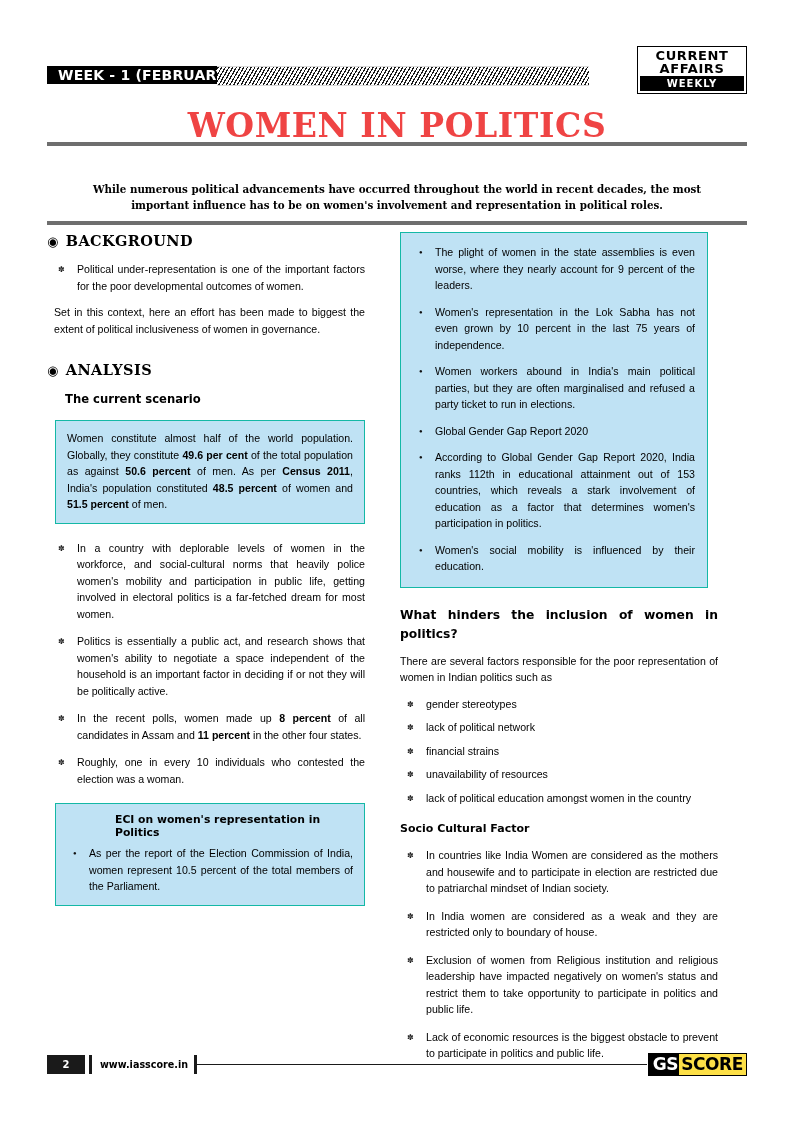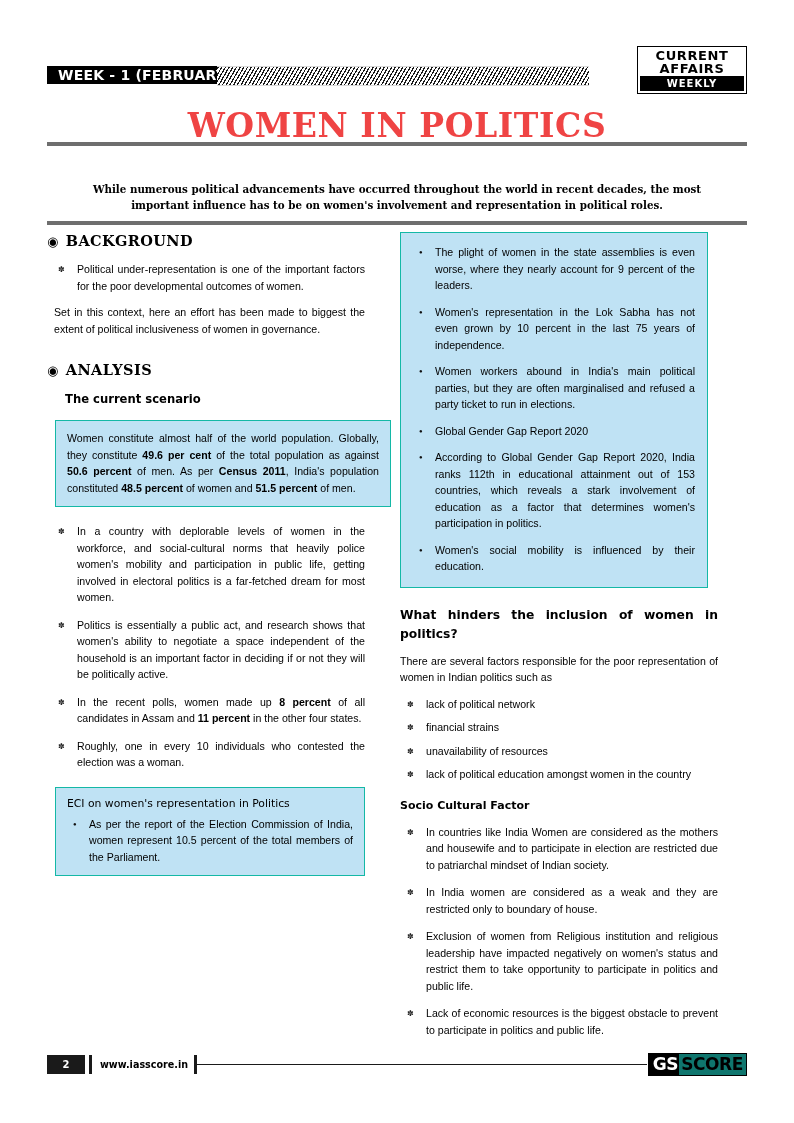--- a/index.html
+++ b/index.html
@@ -224,23 +224,24 @@
   
   .bluebox {
     background: #bfe2f4;
     border: 1px solid #14b8a6;
     box-sizing: border-box;
     padding: 9px 11px 10px 11px;
     margin: 0 0 14px 0;
   }
   .bluebox .bb-title {
     font-family: "DejaVu Sans", sans-serif;
-    font-weight: normal;
+    font-weight: bold;
     font-size: 10.8px;
     margin-bottom: 6px;
+    margin-left: 48px;
   }
   .bluebox p.bb-para {
     margin: 0;
     font-size: 10.6px;
     line-height: 16.5px;
     text-align: justify;
   }
   .bluebox ul.dotlist {
     list-style: none;
     margin: 0;
@@ -319,21 +320,21 @@
     width: 450px;
     height: 1.4px;
     background: #1a1a1a;
   }
   .logo {
     position: absolute;
     right: 0;
     top: 0;
     border: 1.6px solid #000000;
     padding: 1px 3px 1px 0;
-    background: #0f766e;
+    background: #fde047;
     font-family: "DejaVu Sans", sans-serif;
     font-weight: bold;
     font-size: 17px;
     letter-spacing: -0.4px;
     line-height: 19px;
     white-space: nowrap;
   }
   .logo .gs {
     background: #000000;
     color: #ffffff;
@@ -375,21 +376,21 @@
 
     <p class="para ind" style="margin-top:10px;">Set in this context, here an effort has been made to biggest the extent of political inclusiveness of women in governance.</p>
 
     <div class="sec-head" style="margin-top:24px;">
       <span class="ring">◉</span>
       <span>ANALYSIS</span>
     </div>
 
     <div class="sub-head" style="margin-top:14px;margin-bottom:14px;">The current scenario</div>
 
-    <div class="bluebox" style="margin-left:8px;width:336px;">
+    <div class="bluebox" style="margin-left:8px;width:310px;">
       <p class="bb-para">Women constitute almost half of the world population. Globally, they constitute <b>49.6 per cent</b> of the total population as against <b>50.6 percent</b> of men. As per <b>Census 2011</b>, India's population constituted <b>48.5 percent</b> of women and <b>51.5 percent</b> of men.</p>
     </div>
 
     <ul class="blist indent" style="margin-top:16px;">
       <li>In a country with deplorable levels of women in the workforce, and social-cultural norms that heavily police women's mobility and participation in public life, getting involved in electoral politics is a far-fetched dream for most women.</li>
       <li>Politics is essentially a public act, and research shows that women's ability to negotiate a space independent of the household is an important factor in deciding if or not they will be politically active.</li>
       <li>In the recent polls, women made up <b>8 percent</b> of all candidates in Assam and <b>11 percent</b> in the other four states.</li>
       <li>Roughly, one in every 10 individuals who contested the election was a woman.</li>
     </ul>
 
@@ -413,20 +414,21 @@
         <li>According to Global Gender Gap Report 2020, India ranks 112th in educational attainment out of 153 countries, which reveals a stark involvement of education as a factor that determines women's participation in politics.</li>
         <li>Women's social mobility is influenced by their education.</li>
       </ul>
     </div>
 
     <div class="q-head" style="margin-top:18px;">What hinders the inclusion of women in politics?</div>
 
     <p class="para">There are several factors responsible for the poor representation of women in Indian politics such as</p>
 
     <ul class="blist tight">
+      <li>gender stereotypes</li>
       <li>lack of political network</li>
       <li>financial strains</li>
       <li>unavailability of resources</li>
       <li>lack of political education amongst women in the country</li>
     </ul>
 
     <div class="sub-head nopad" style="margin-top:16px;margin-bottom:12px;font-size:11px;">Socio Cultural Factor</div>
 
     <ul class="blist">
       <li>In countries like India Women are considered as the mothers and housewife and to participate in election are restricted due to patriarchal mindset of Indian society.</li>

